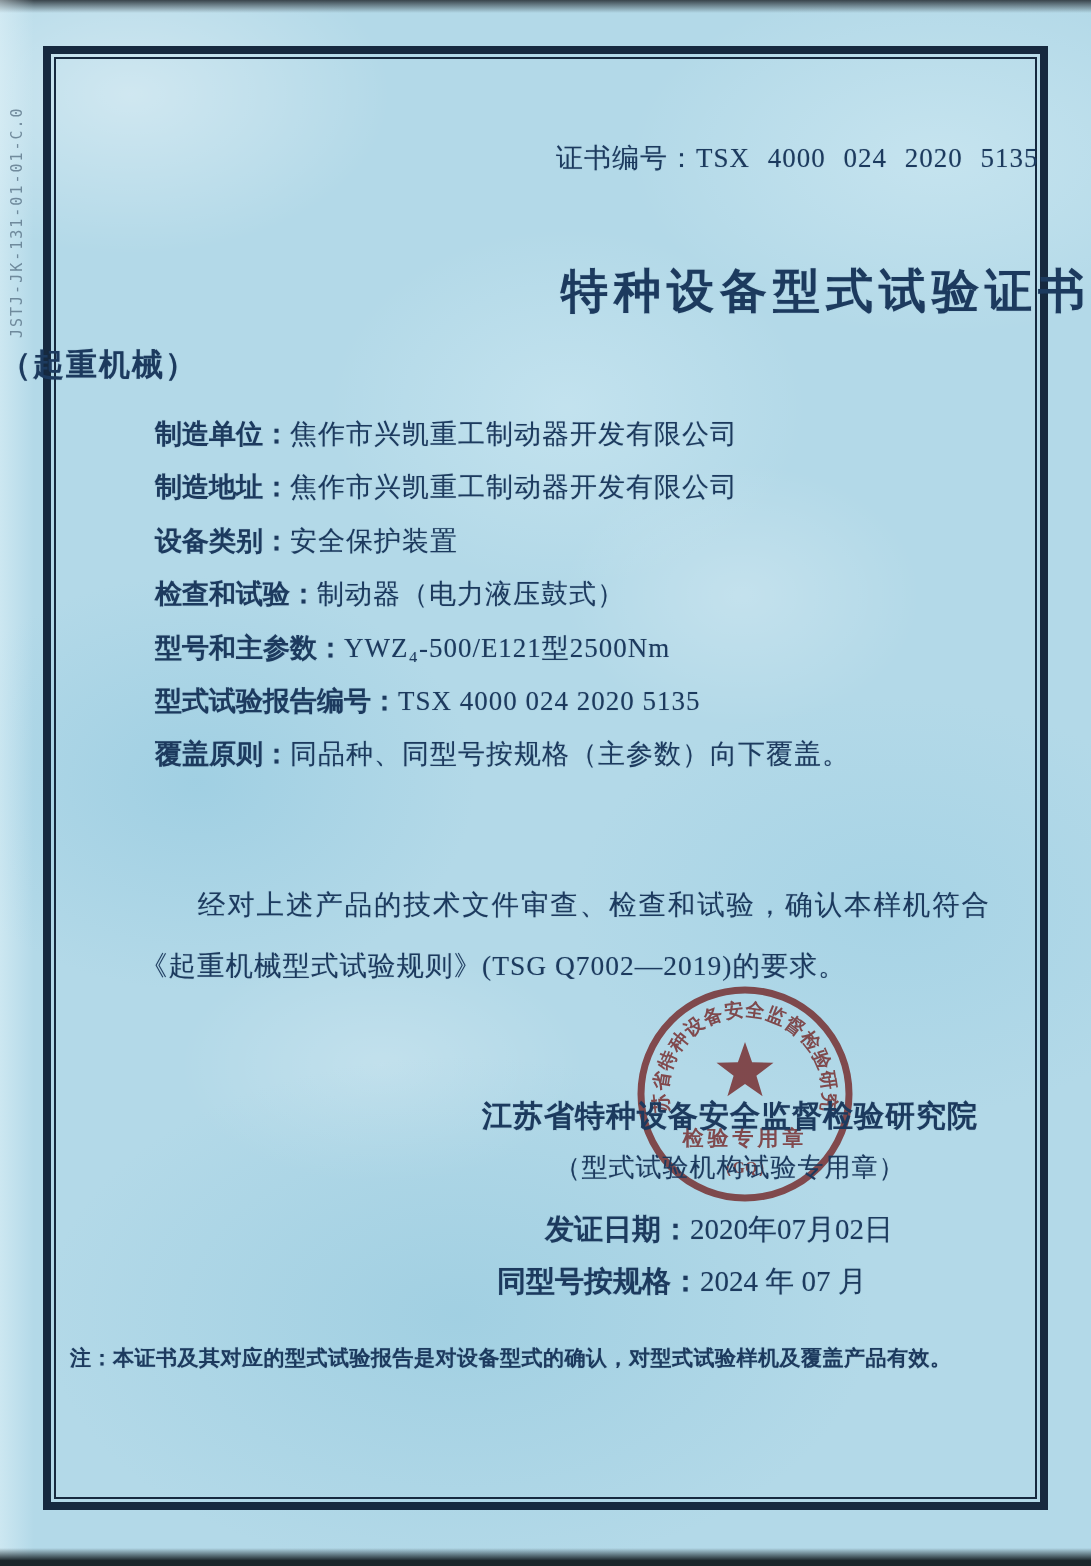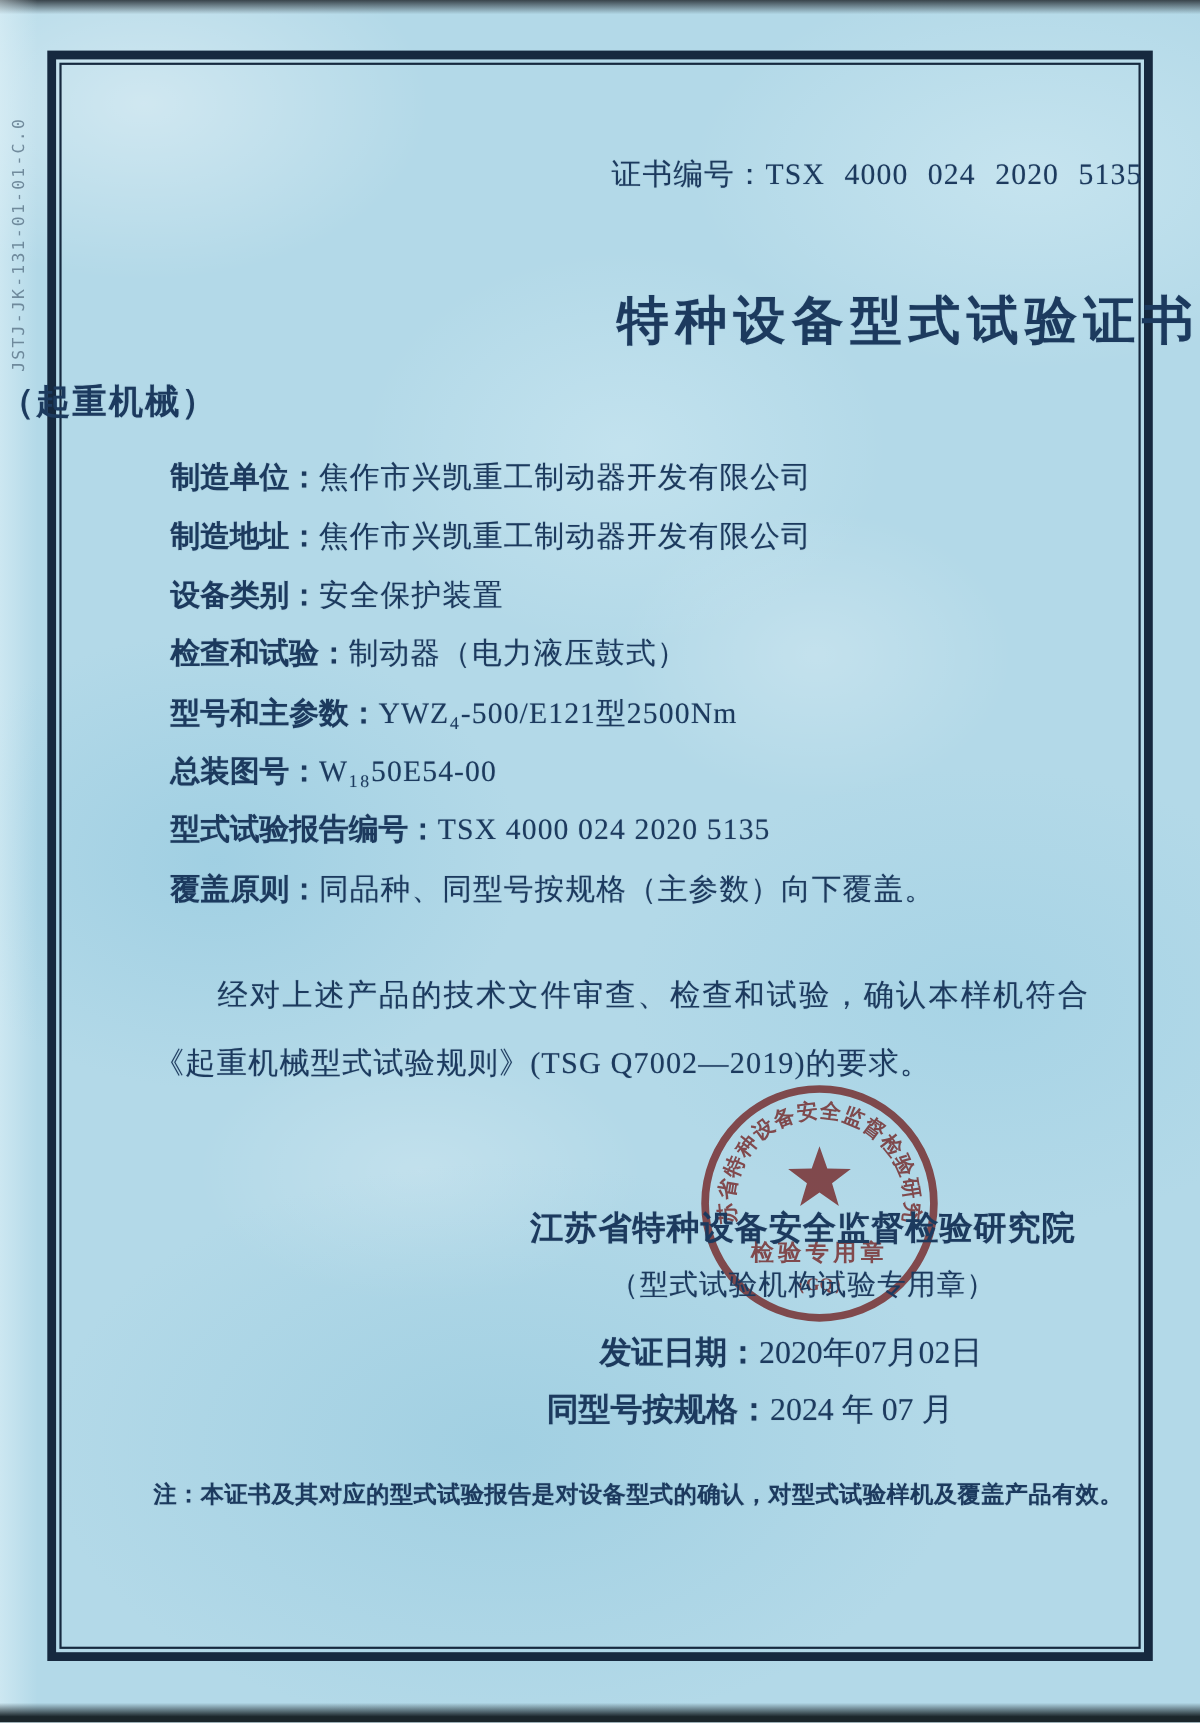--- a/index.html
+++ b/index.html
@@ -65,21 +65,21 @@
     text-align:center;z-index:3;}
   .issuer{font-size:30px;font-weight:700;letter-spacing:1px;white-space:nowrap;}
   .issuer-note{font-size:26px;margin-top:13px;letter-spacing:1px;white-space:nowrap;}
 
   .date-line{position:absolute;font-size:29px;white-space:nowrap;z-index:3;margin-top:12px;}
   .date-issue{top:1198px;left:545px;}
   .date-review{top:1250px;left:497px;}
   .date-line .lbl{font-weight:700;}
 
   .footnote{position:absolute;top:1344px;left:70px;right:70px;
-    text-align:right;font-size:21px;font-weight:700;letter-spacing:.5px;z-index:3;}
+    text-align:left;font-size:21px;font-weight:700;letter-spacing:.5px;z-index:3;}
 </style>
 </head>
 <body>
 
 <div class="photo">
 
   <div class="edge-top"></div>
   <div class="edge-left"></div>
 
   <div class="frame"></div>
@@ -102,23 +102,20 @@
       <span class="field-label">制造地址：</span><span class="field-value">焦作市兴凯重工制动器开发有限公司</span>
     </div>
     <div class="field-row ink">
       <span class="field-label">设备类别：</span><span class="field-value">安全保护装置</span>
     </div>
     <div class="field-row ink">
       <span class="field-label">检查和试验：</span><span class="field-value">制动器（电力液压鼓式）</span>
     </div>
     <div class="field-row ink">
       <span class="field-label">型号和主参数：</span><span class="field-value">YWZ₄-500/E121型2500Nm</span>
-    </div>
-    <div class="field-row ink">
-      <span class="field-label">总装图号：</span><span class="field-value">W₁₈50E54-00</span>
     </div>
     <div class="field-row ink">
       <span class="field-label">型式试验报告编号：</span><span class="field-value">TSX 4000 024 2020 5135</span>
     </div>
     <div class="field-row ink">
       <span class="field-label">覆盖原则：</span><span class="field-value">同品种、同型号按规格（主参数）向下覆盖。</span>
     </div>
   </div>
 
   <p class="statement ink">经对上述产品的技术文件审查、检查和试验，确认本样机符合《起重机械型式试验规则》(TSG Q7002—2019)的要求。</p>

